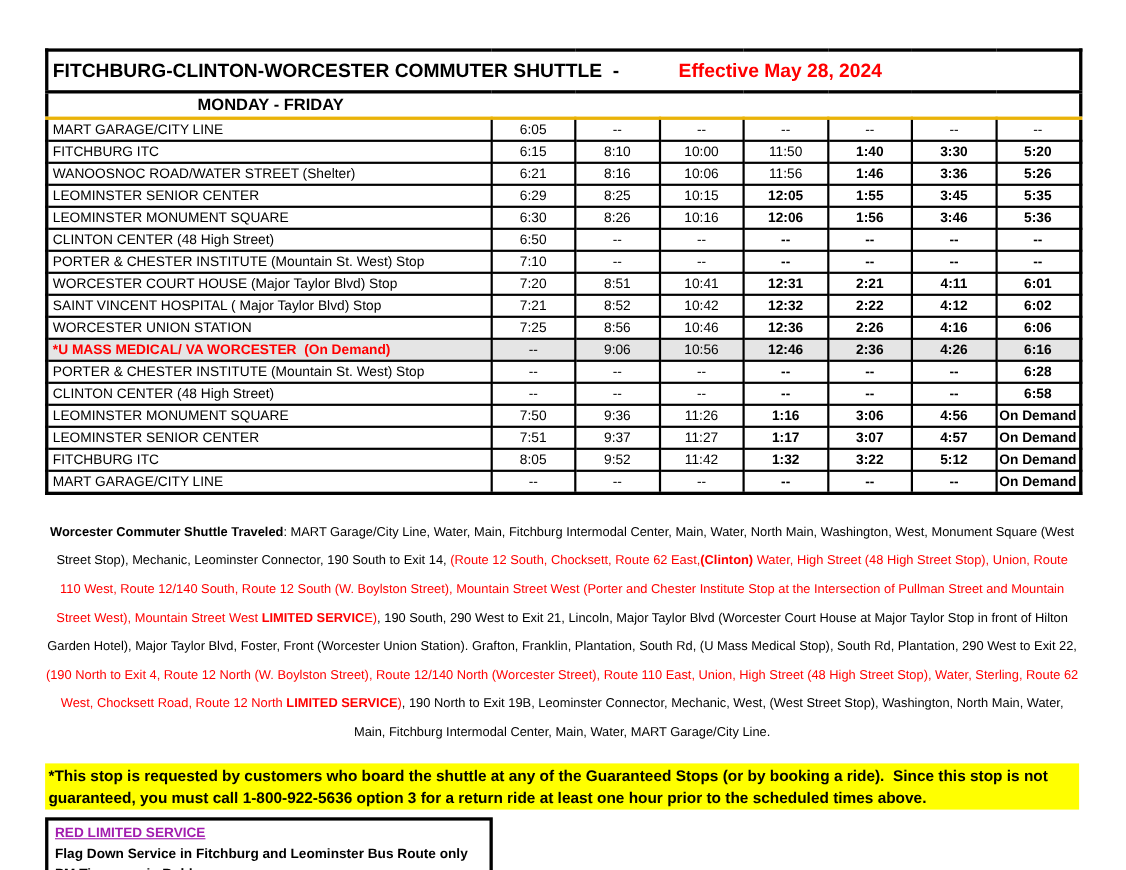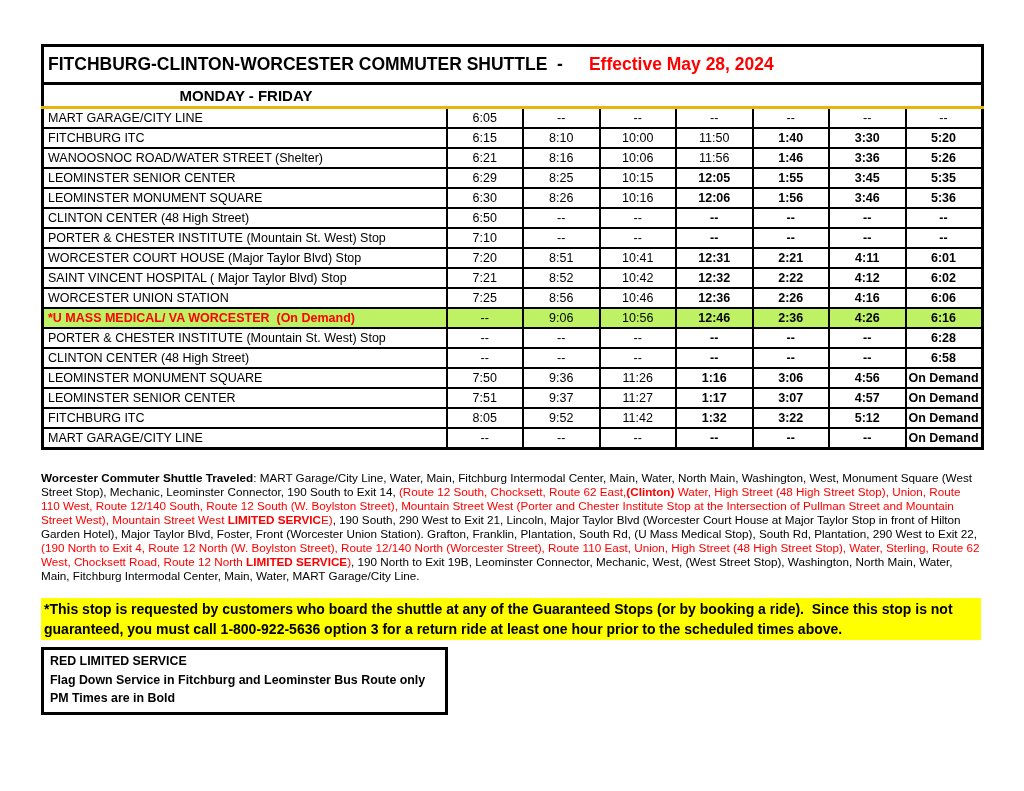--- a/index.html
+++ b/index.html
@@ -10,57 +10,57 @@
   }
   .page{position:absolute;left:41px;top:44px;width:940px;}
 
   
   table.schedule{border-collapse:collapse;table-layout:fixed;width:940px;border:3px solid #000;}
   table.schedule td{border:2px solid #000;overflow:hidden;}
   tr.title-row td{
     border-bottom:3px solid #000;height:35px;padding:0 0 0 4px;
     font-size:17.5px;font-weight:bold;vertical-align:middle;white-space:pre;
   }
-  .title-effective{color:#FF0000;margin-left:26px;}
+  .title-effective{color:#FF0000;margin-left:54px;}
   tr.day-row td{border-bottom:3px solid #eab308;height:21px;padding:0;vertical-align:middle;}
   .day-wrap{width:404px;text-align:center;font-weight:bold;font-size:15px;}
   td.stop{
     font-size:12.5px;padding:1px 2px 1px 4px;height:16px;line-height:16px;
     white-space:pre;text-align:left;
   }
   td.time{
     font-size:12.5px;text-align:center;padding:1px 1px;height:16px;line-height:16px;
     white-space:nowrap;
   }
   td.time.b{font-weight:bold;}
   td.stop.redbold{color:#FF0000;font-weight:bold;}
-  tr.hl td{background:#bef264;}
+  tr.hl td{background:#e5e5e5;}
 
   
   .route-desc{
-    margin:21px 0 0 0;width:940px;font-size:11.7px;line-height:14px;
-    text-align:left;
+    margin:21px 0 0 0;width:940px;font-size:11.7px;line-height:26px;
+    text-align:center;
   }
   .route-desc .red{color:#FF0000;}
   .route-desc .bold{font-weight:bold;}
 
   
   .note{
     margin-top:15px;width:940px;box-sizing:border-box;background:#FFFF00;
     font-weight:bold;font-size:14px;line-height:20px;padding:1px 3px;
     white-space:pre-wrap;
   }
 
   
   .legend{
     margin-top:7px;width:407px;box-sizing:border-box;border:3px solid #000;
     padding:2px 6px 4px 6px;
   }
   .legend div{font-weight:bold;font-size:12.4px;line-height:18.5px;white-space:pre;}
-  .legend .red{color:#000000;}
+  .legend .red{color:#a21caf;text-decoration:underline;}
 </style>
 </head>
 <body>
 
 <div class="page">
 
   <table class="schedule">
     <colgroup>
       <col style="width:404px">
       <col style="width:76.5px">

